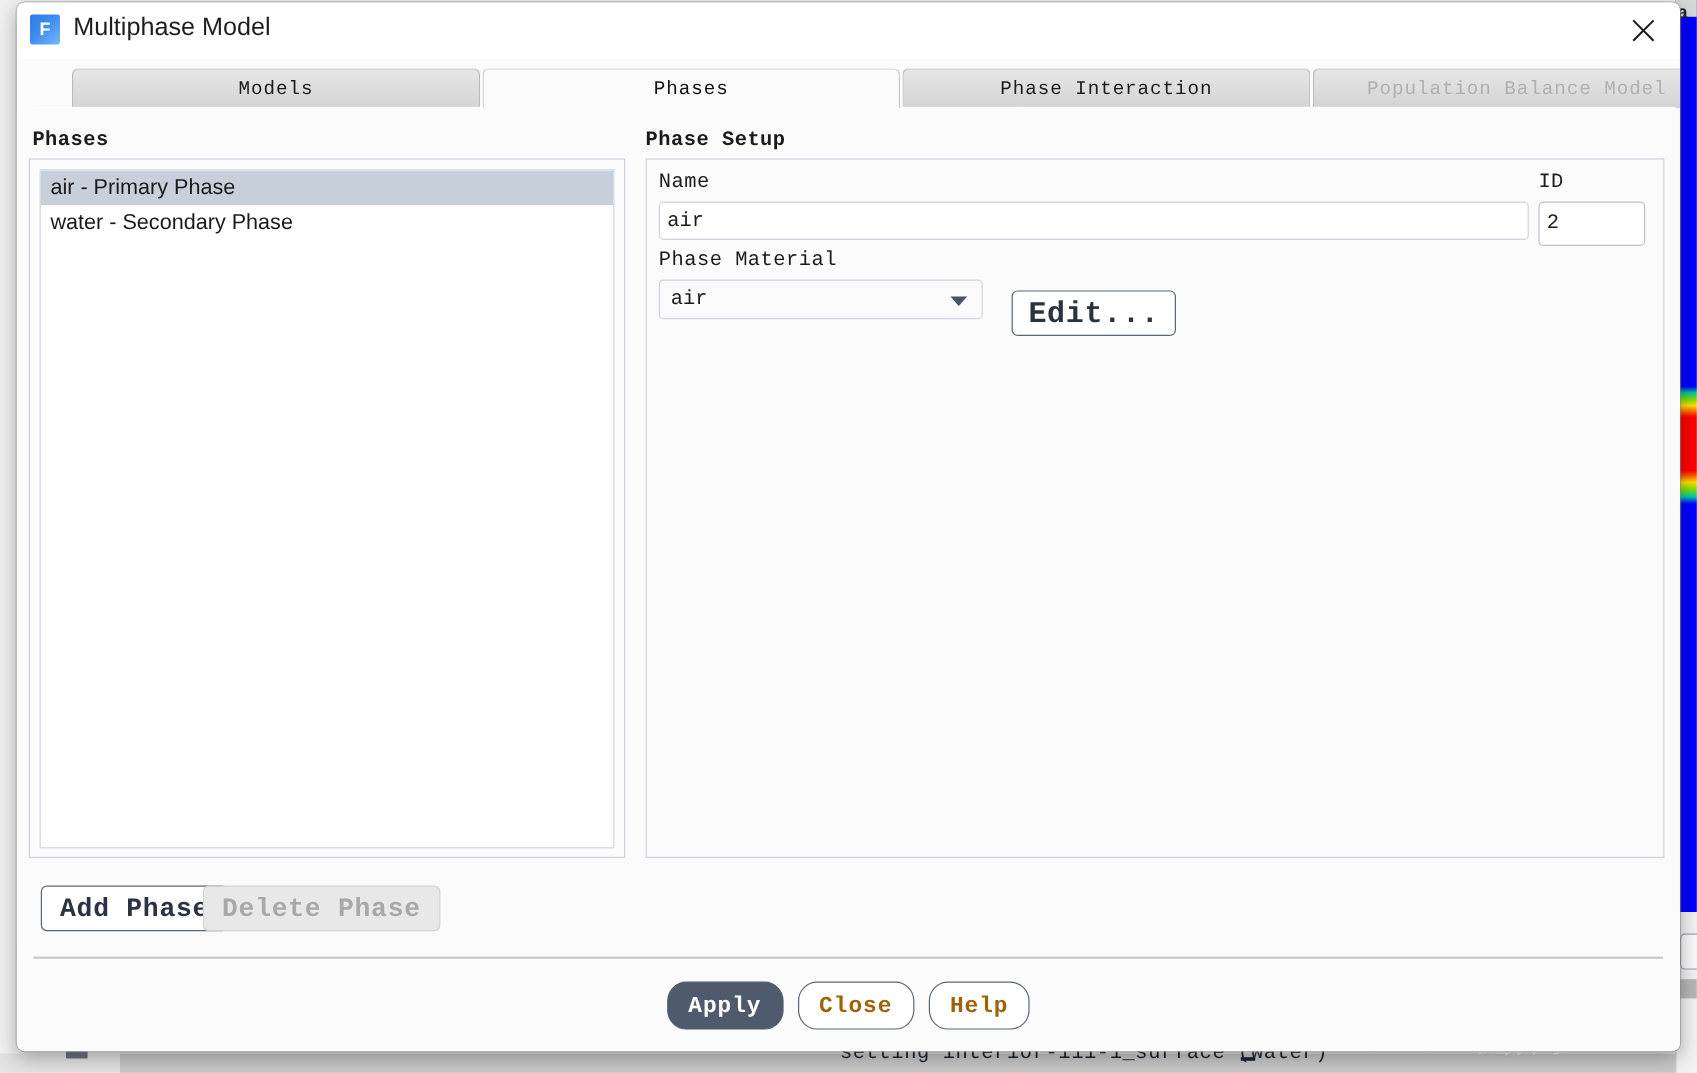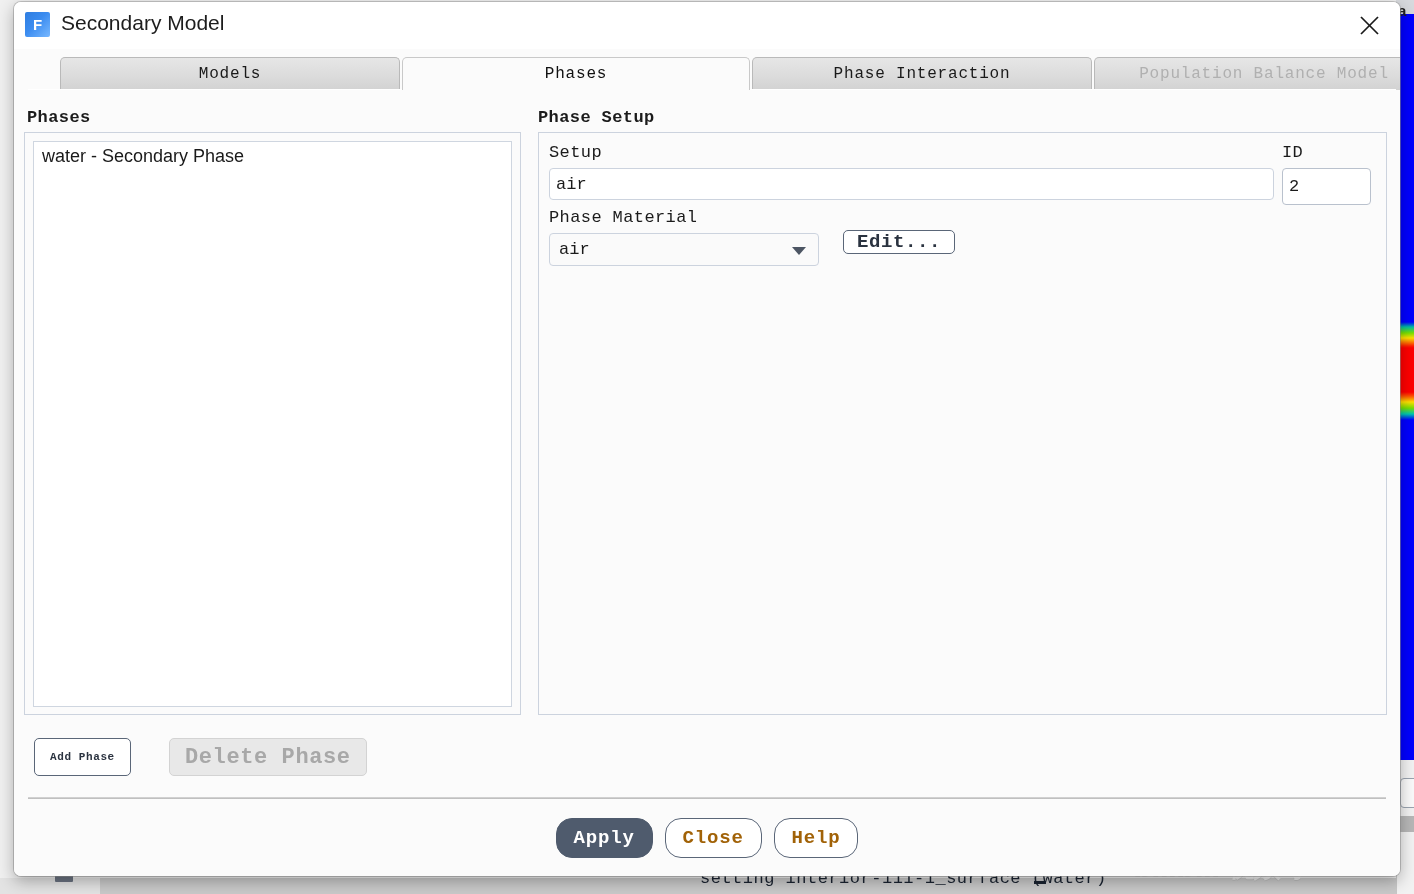--- a/index.html
+++ b/index.html
@@ -308,21 +308,21 @@
   #btn-add-phase {
     position: absolute;
     left: 20px;
     top: 648px;
     height: 38px;
     padding: 0 15px;
     background: #ffffff;
     border: 1px solid #5a6678;
     border-radius: 5px;
     font-family: "Liberation Mono", monospace;
-    font-size: 11px;
+    font-size: 22px;
     font-weight: bold;
     color: #2b3340;
     letter-spacing: .6px;
     cursor: pointer;
   }
   #btn-delete-phase {
     position: absolute;
     left: 155px;
     top: 648px;
     height: 38px;
@@ -421,28 +421,28 @@
     right: 12px;
     top: 13px;
     width: 0; height: 0;
     border-left: 7px solid transparent;
     border-right: 7px solid transparent;
     border-top: 8px solid #4c5563;
   }
   #btn-edit {
     position: absolute;
     left: 304px;
-    top: 97px;
-    height: 24px;
+    top: 109px;
+    height: 38px;
     padding: 0 13px;
     background: #ffffff;
     border: 1px solid #5a6678;
     border-radius: 5px;
     font-family: "Liberation Mono", monospace;
-    font-size: 19px;
+    font-size: 25px;
     font-weight: bold;
     color: #2b3340;
     letter-spacing: .6px;
     cursor: pointer;
   }
 
   
   #footer-sep {
     position: absolute;
     left: 14px;
@@ -502,21 +502,21 @@
   <div id="caret-underscore"></div>
   <div id="scroll-thumb"></div>
 
   <div id="watermark">bilibili  视频号</div>
 </div>
 
 <div id="dialog">
 
   <div id="titlebar">
     <div id="app-icon">F</div>
-    <div id="dialog-title">Secondary Model</div>
+    <div id="dialog-title">Multiphase Model</div>
     <div id="close-btn">
       <svg width="21" height="21" viewBox="0 0 21 21" aria-hidden="true">
         <line x1="2" y1="2" x2="19" y2="19" stroke="#1a1a1a" stroke-width="1.7"></line>
         <line x1="19" y1="2" x2="2" y2="19" stroke="#1a1a1a" stroke-width="1.7"></line>
       </svg>
     </div>
   </div>
 
   <div id="tabbar">
     <div class="tab" id="tab-models">Models</div>
@@ -524,31 +524,32 @@
     <div class="tab" id="tab-interaction">Phase Interaction</div>
     <div class="tab disabled" id="tab-pbm">Population Balance Model</div>
   </div>
   <div id="tab-underline"></div>
 
   <div id="content">
 
     <div class="section-title" id="phases-title">Phases</div>
     <div id="phases-box">
       <div id="phases-list">
+        <div class="list-item selected">air - Primary Phase</div>
         <div class="list-item">water - Secondary Phase</div>
       </div>
     </div>
 
     <button id="btn-add-phase">Add Phase</button>
     <button id="btn-delete-phase" disabled="">Delete Phase</button>
 
     <div class="section-title" id="setup-title">Phase Setup</div>
     <div id="setup-box">
 
-      <div class="field-label" id="lbl-name">Setup</div>
+      <div class="field-label" id="lbl-name">Name</div>
       <input id="input-name" type="text" value="air" style="">
 
       <div class="field-label" id="lbl-id">ID</div>
       <input id="input-id" type="text" value="2" style="">
 
       <div class="field-label" id="lbl-material">Phase Material</div>
       <div id="select-material">
         <span class="sel-text">air</span>
         <span class="sel-arrow"></span>
       </div>

